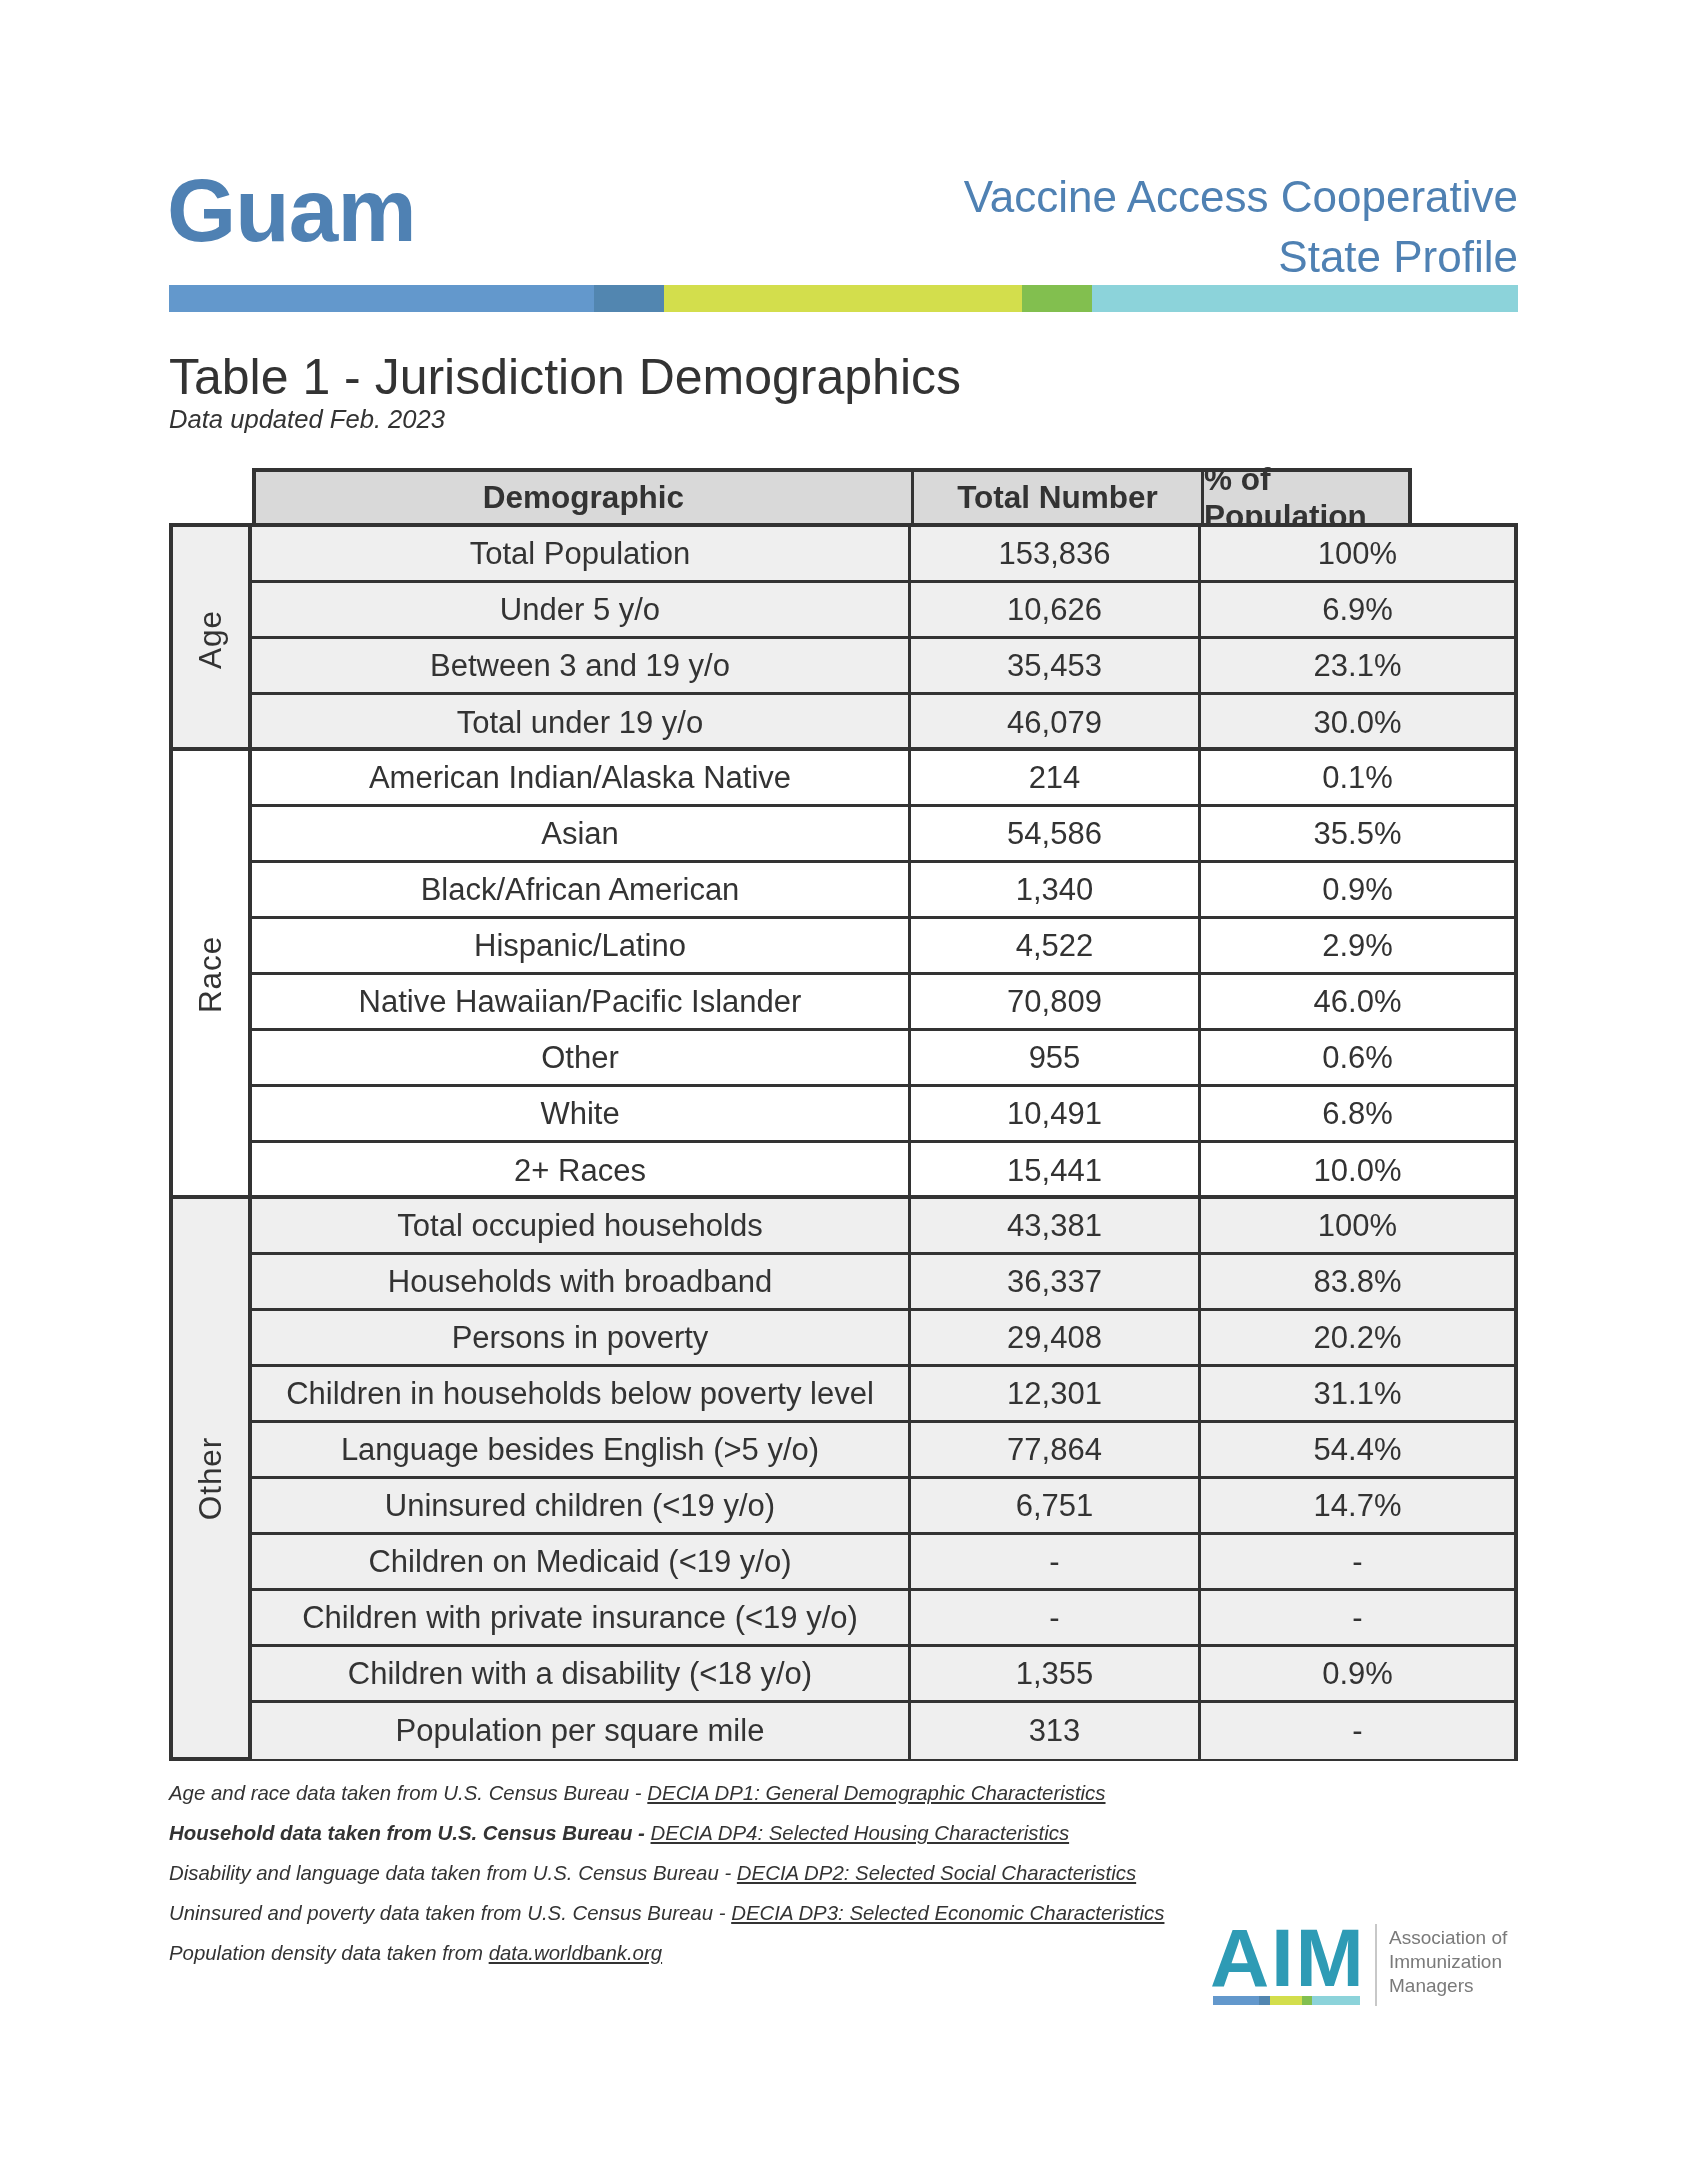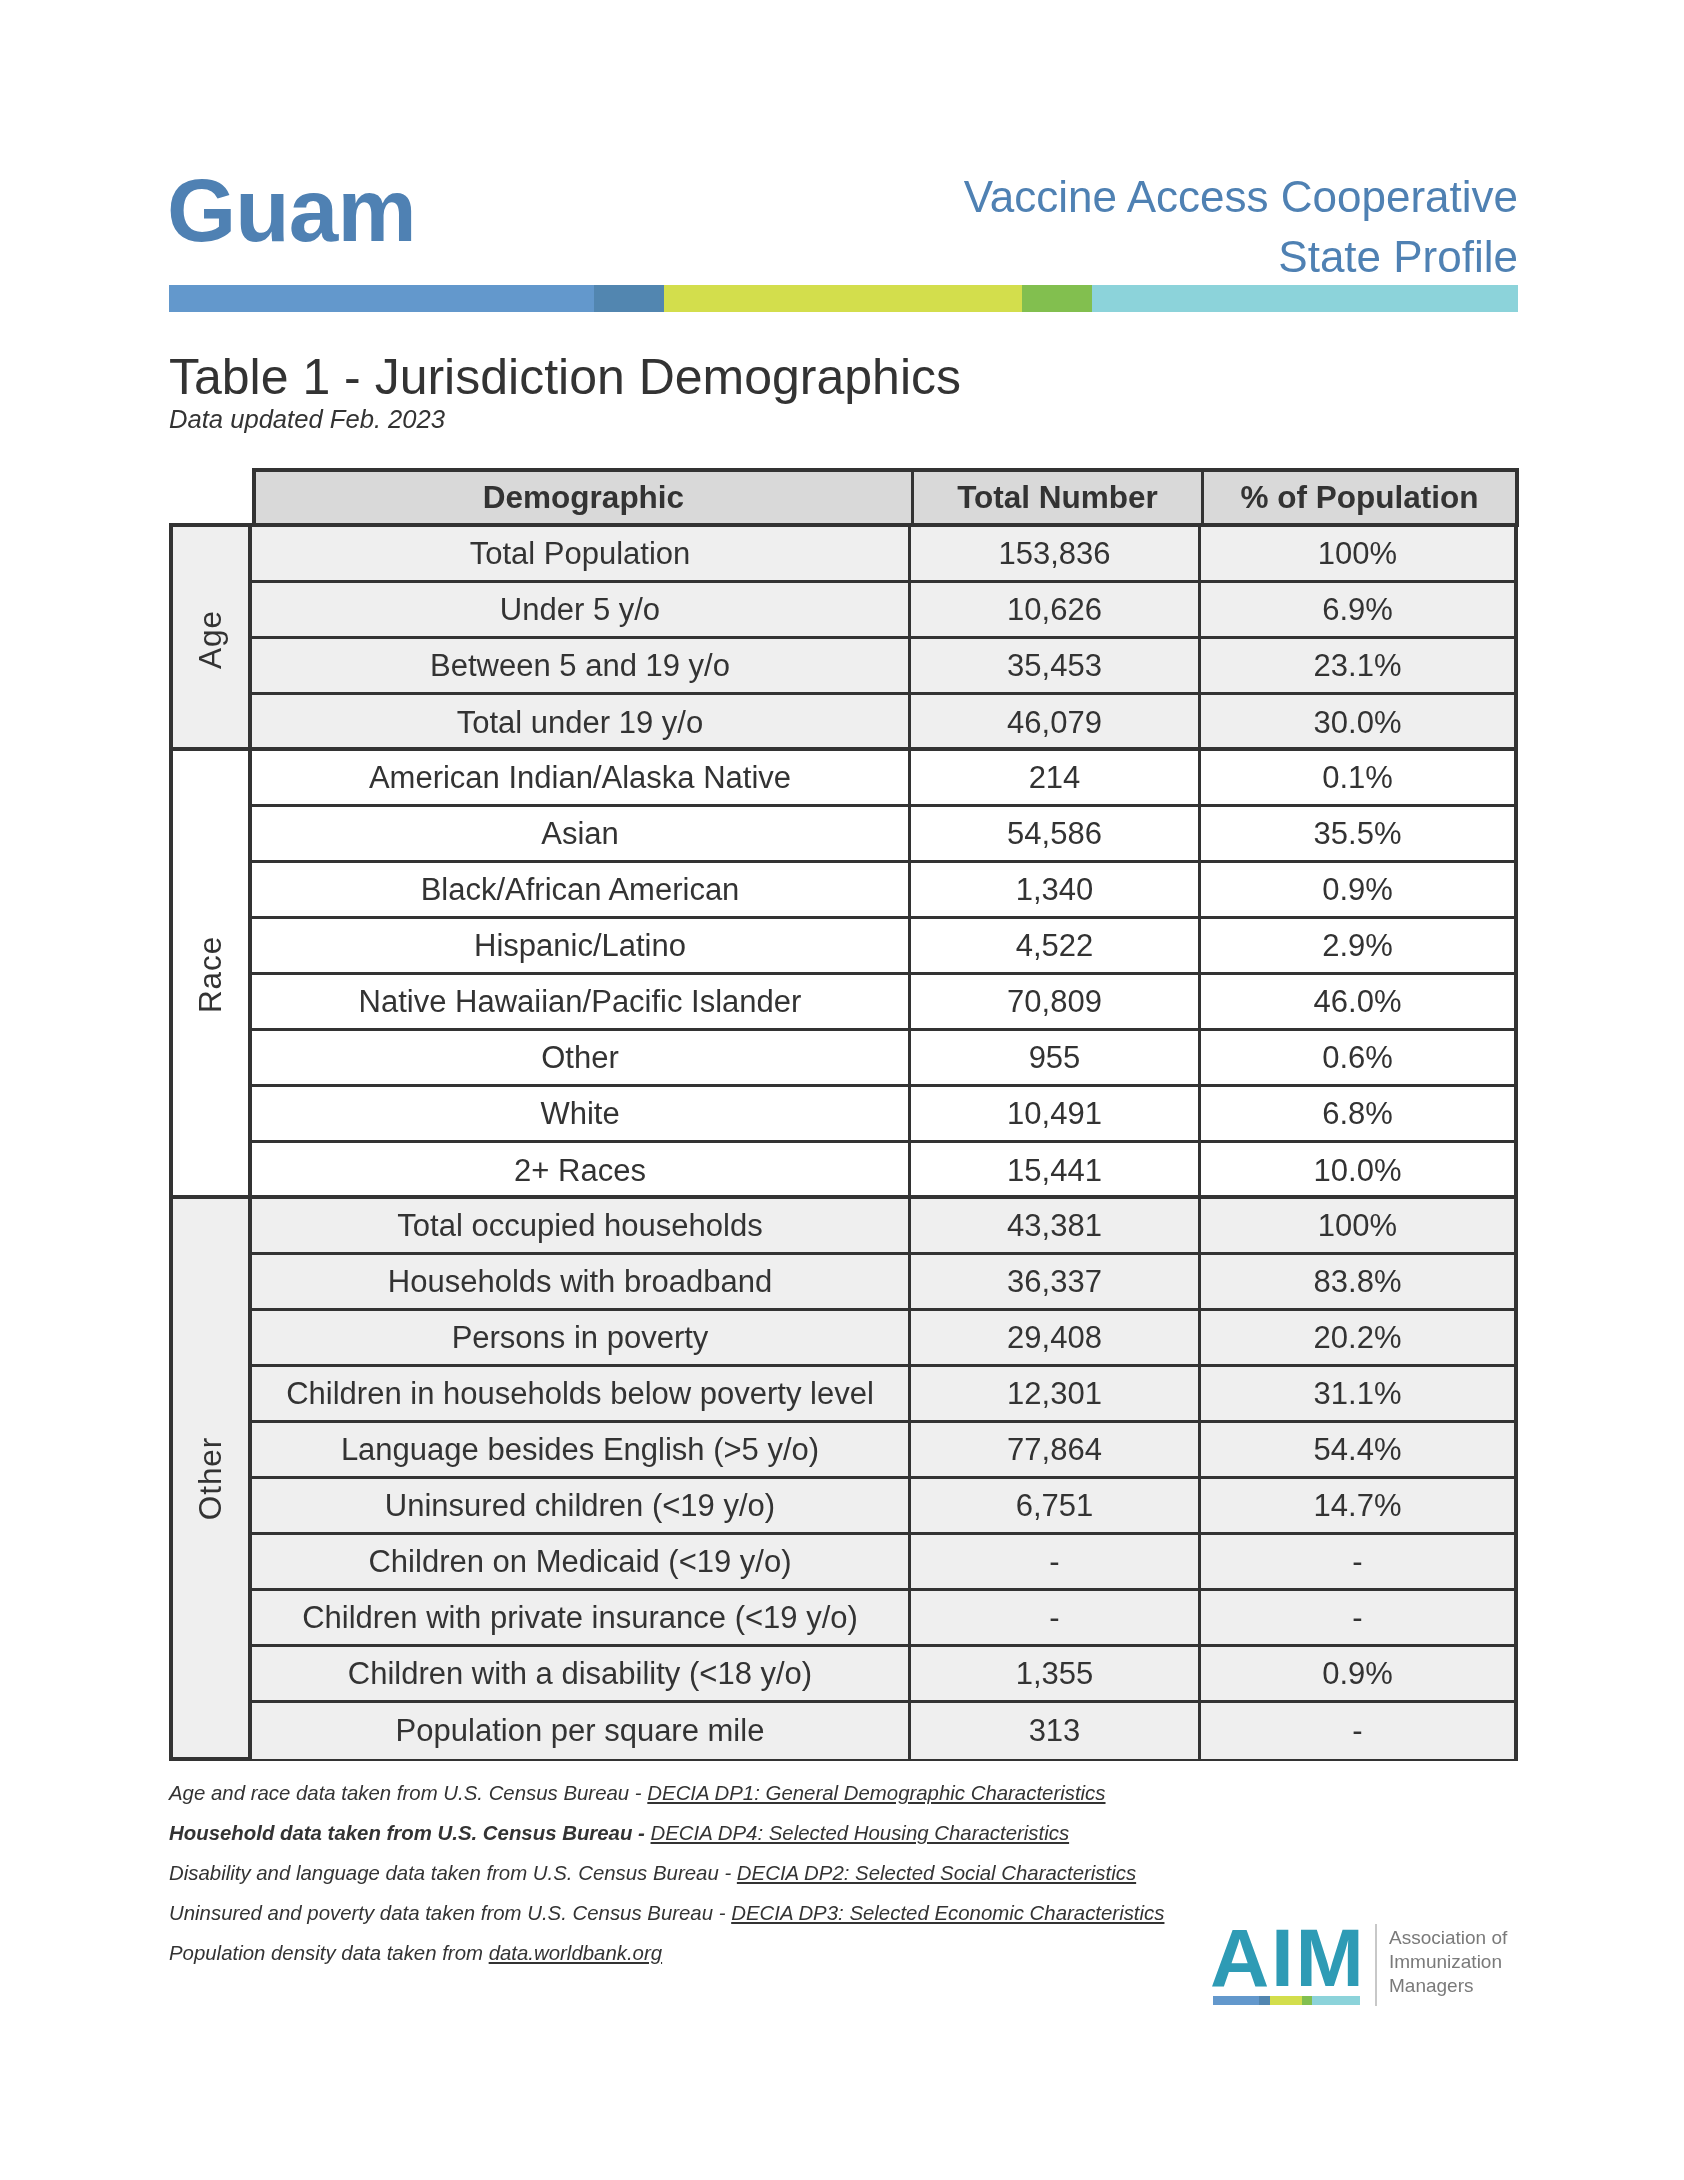--- a/index.html
+++ b/index.html
@@ -12,21 +12,21 @@
                  font-size: 44px; line-height: 60px; }
 
   .band { position: absolute; left: 169px; top: 285px; width: 1349px; height: 27px; display: flex; }
   .band span { display: block; height: 100%; }
 
   .table-title { position: absolute; left: 169px; top: 348px; font-size: 50px; color: #333; }
   .table-sub { position: absolute; left: 169px; top: 405px; font-size: 25.6px; font-style: italic; color: #333; }
 
   
   .tbl { position: absolute; left: 169px; top: 468px; width: 1349px; }
-  .hdr { position: absolute; left: 83px; top: 0; width: 1267px; height: 59px; background: #d9d9d9;
+  .hdr { position: absolute; left: 83px; top: 0; width: 1160px; height: 59px; background: #d9d9d9;
          border: 4.3px solid #333; box-sizing: border-box; display: flex; }
   .hdr div { display: flex; align-items: center; justify-content: center; font-weight: bold; font-size: 31.5px;
              box-sizing: border-box; height: 100%; }
   .c1 { width: 658px; border-right: 3.4px solid #333; }
   .c2 { width: 290px; border-right: 3.4px solid #333; }
   .c3 { flex: 1; }
 
   .group { position: absolute; left: 0; width: 1349px; border: 4.3px solid #333; box-sizing: border-box; }
   .group-label { position: absolute; left: 0; top: 0; bottom: 0; width: 79px; border-right: 4.3px solid #333;
                  box-sizing: border-box; display: flex; align-items: center; justify-content: center; }
@@ -89,21 +89,21 @@
             <div class="c1" style="border-right: 3.4px solid rgb(51, 51, 51);">Total Population</div>
             <div class="c2" style="border-right: 3.4px solid rgb(51, 51, 51);">153,836</div>
             <div class="c3">100%</div>
           </div>
           <div class="row shade">
             <div class="c1" style="border-right: 3.4px solid rgb(51, 51, 51);">Under 5 y/o</div>
             <div class="c2" style="border-right: 3.4px solid rgb(51, 51, 51);">10,626</div>
             <div class="c3">6.9%</div>
           </div>
           <div class="row shade">
-            <div class="c1" style="border-right: 3.4px solid rgb(51, 51, 51);">Between 5 and 19 y/o</div>
+            <div class="c1" style="border-right: 3.4px solid rgb(51, 51, 51);">Between 3 and 19 y/o</div>
             <div class="c2" style="border-right: 3.4px solid rgb(51, 51, 51);">35,453</div>
             <div class="c3">23.1%</div>
           </div>
           <div class="row shade">
             <div class="c1" style="border-right: 3.4px solid rgb(51, 51, 51);">Total under 19 y/o</div>
             <div class="c2" style="border-right: 3.4px solid rgb(51, 51, 51);">46,079</div>
             <div class="c3">30.0%</div>
           </div>
         </div>
       </div>

